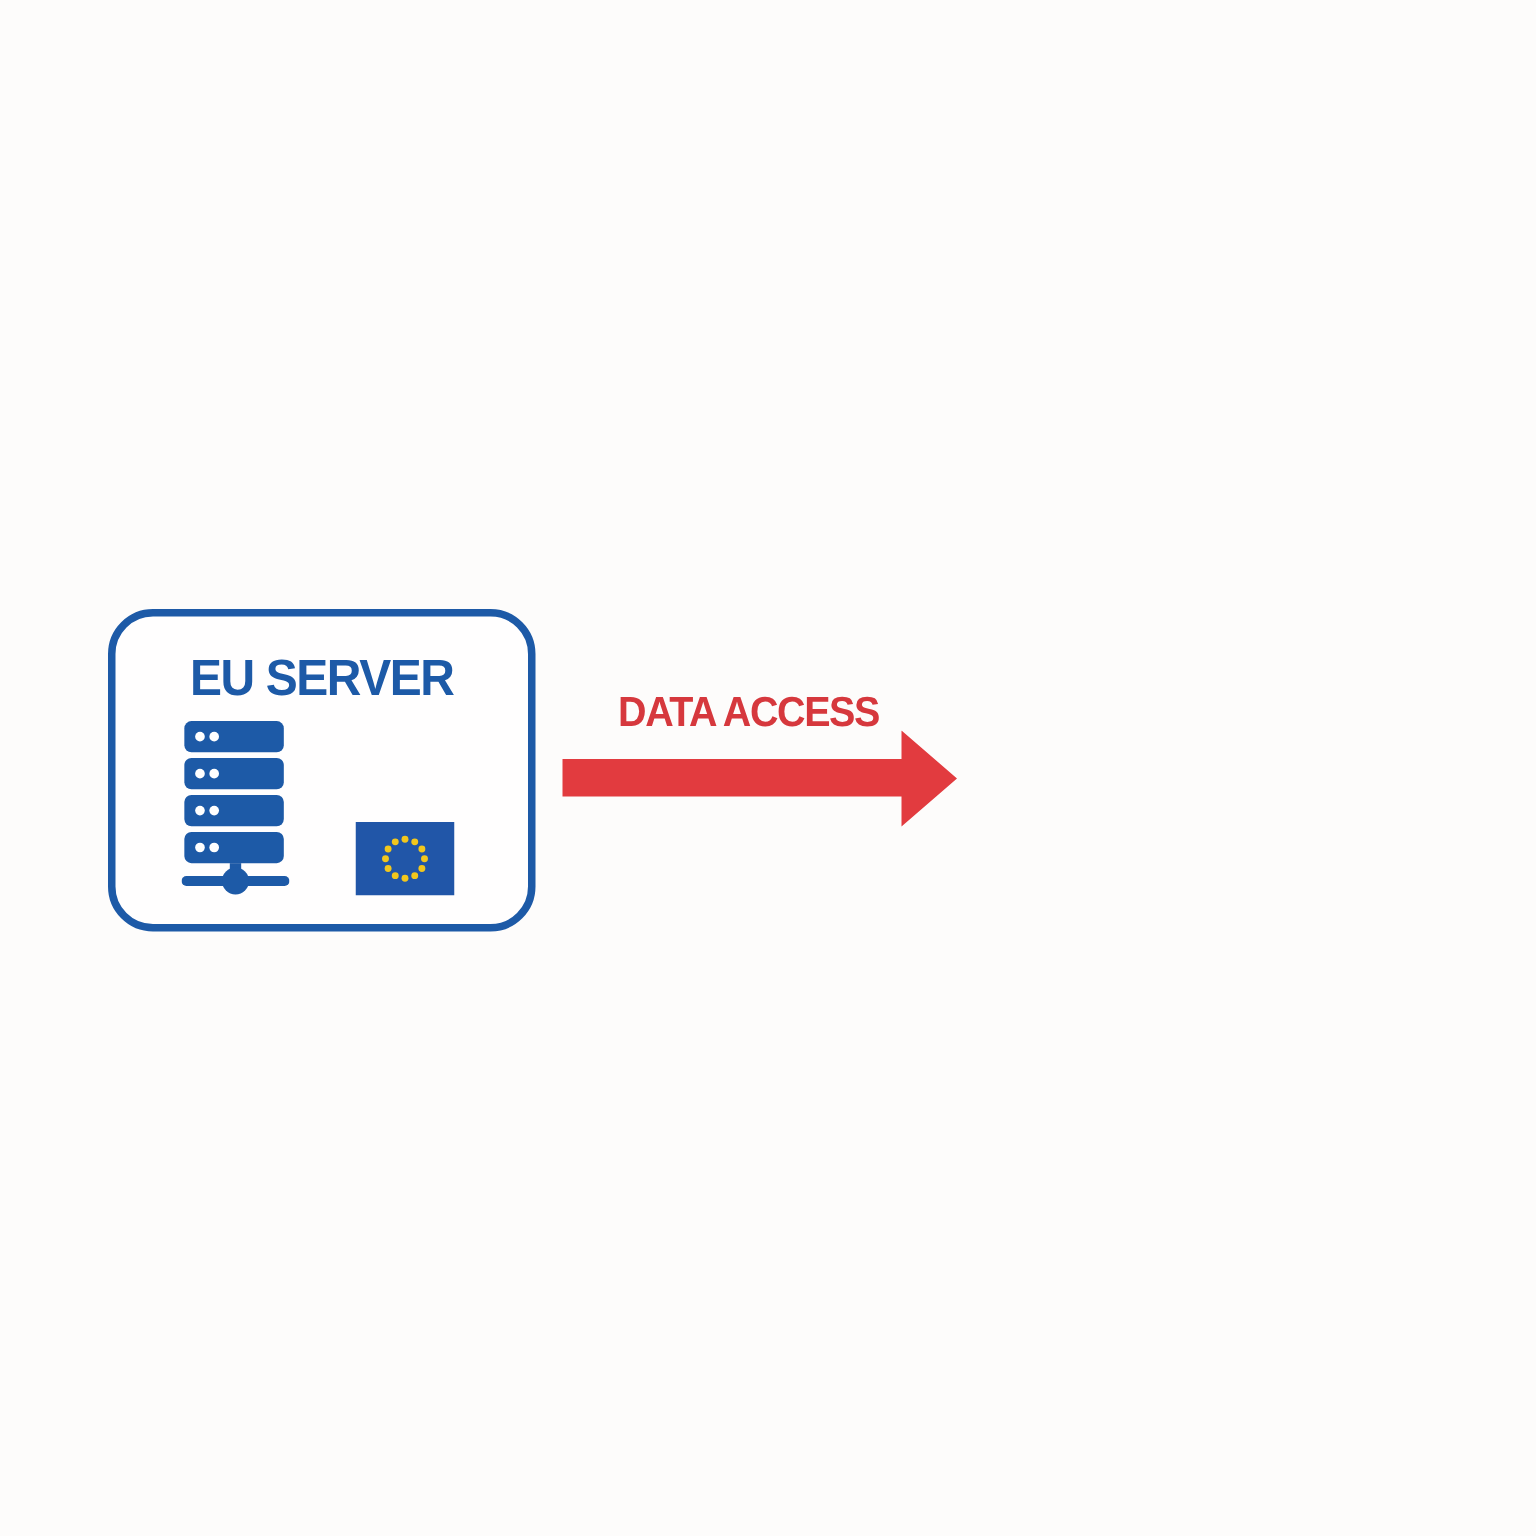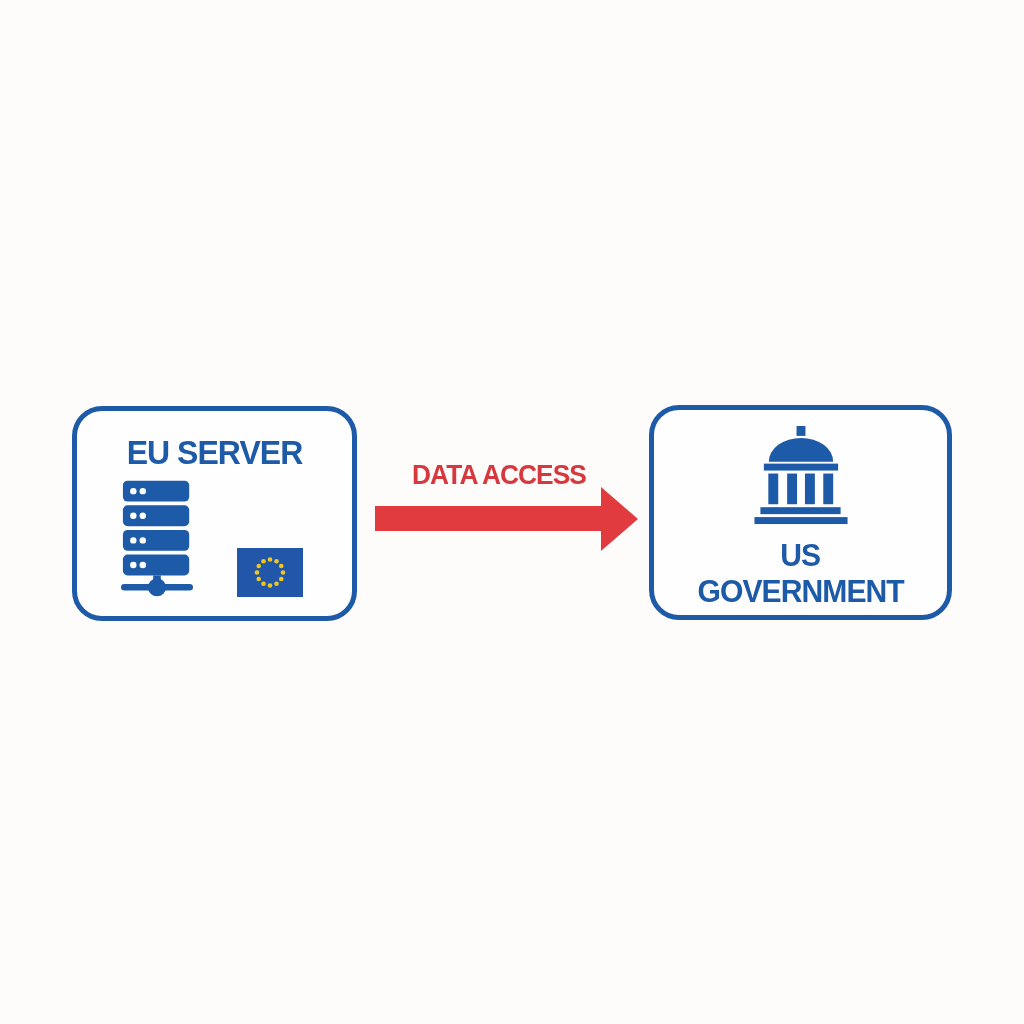--- a/index.html
+++ b/index.html
@@ -157,29 +157,14 @@
     </svg>
   </div>
 
   <div>
     <div class="flow-label">DATA ACCESS</div>
     <svg class="arrow-svg" viewBox="0 0 265 65" xmlns="http://www.w3.org/2000/svg">
       <polygon class="arrow-fill" points="1,19 227,19 227,0 264,32 227,64 227,44 1,44"></polygon>
     </svg>
   </div>
 
-  <div class="box right-box">
-    <svg class="building-icon" viewBox="0 0 94 102" xmlns="http://www.w3.org/2000/svg">
-      <rect class="blue-fill" x="42.5" y="0" width="9" height="10"></rect>
-      <path class="blue-fill" d="M 14.5 36 A 32.5 24 0 0 1 79.5 36 Z"></path>
-      <rect class="blue-fill" x="9.5" y="38" width="75" height="7"></rect>
-      <rect class="blue-fill" x="14" y="48" width="10" height="31"></rect>
-      <rect class="blue-fill" x="33" y="48" width="10" height="31"></rect>
-      <rect class="blue-fill" x="51" y="48" width="10" height="31"></rect>
-      <rect class="blue-fill" x="69.5" y="48" width="10" height="31"></rect>
-      <rect class="blue-fill" x="6" y="82" width="81" height="7"></rect>
-      <rect class="blue-fill" x="0" y="92" width="94" height="7"></rect>
-    </svg>
-    <div class="box-title right-title-1">US</div>
-    <div class="box-title right-title-2">GOVERNMENT</div>
-  </div>
 
 </div>
 
 </body></html>

